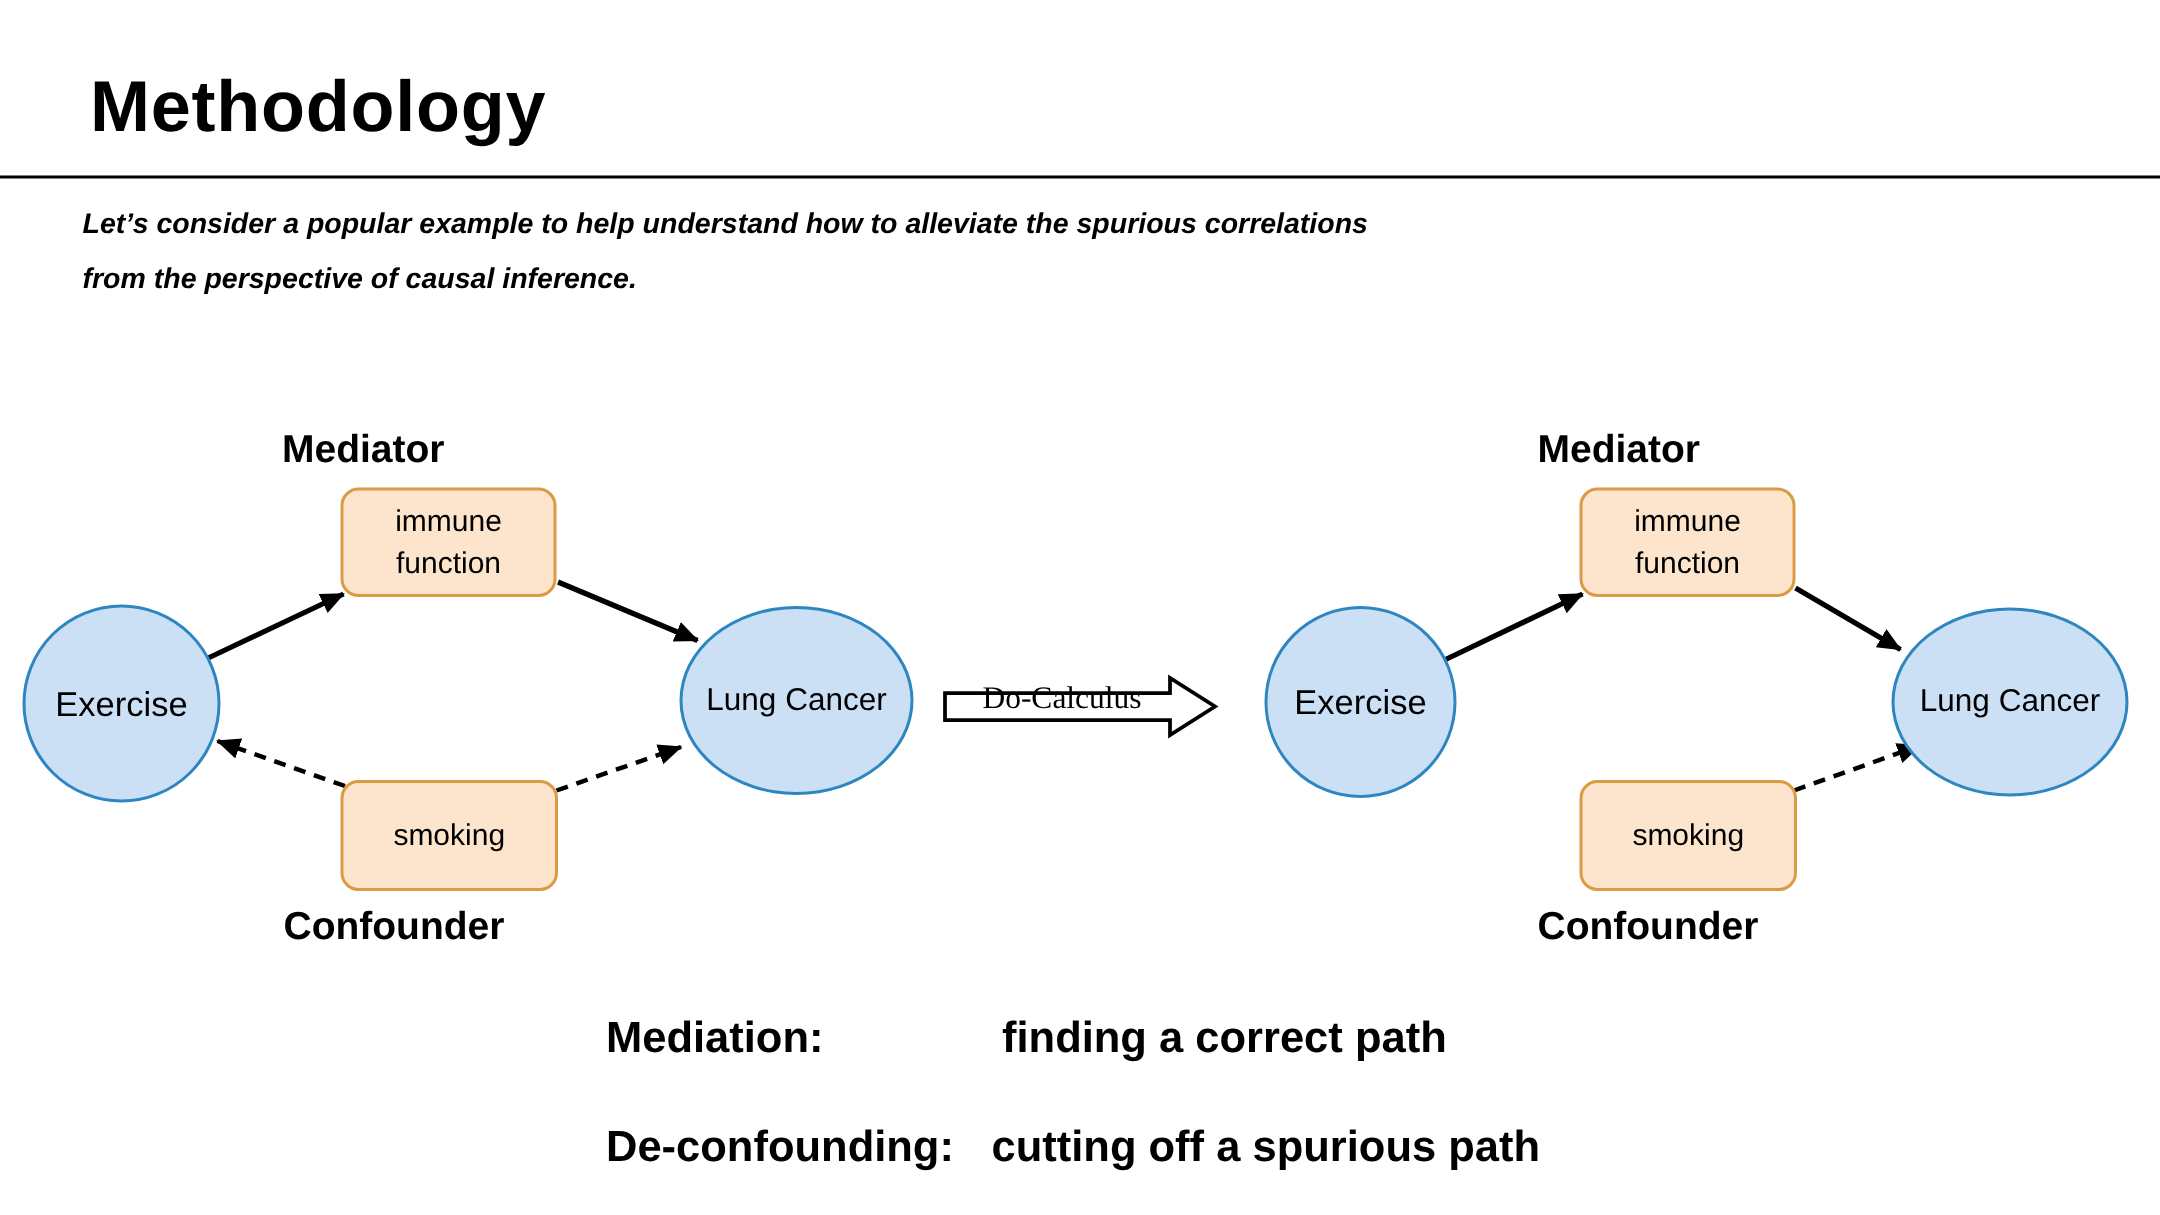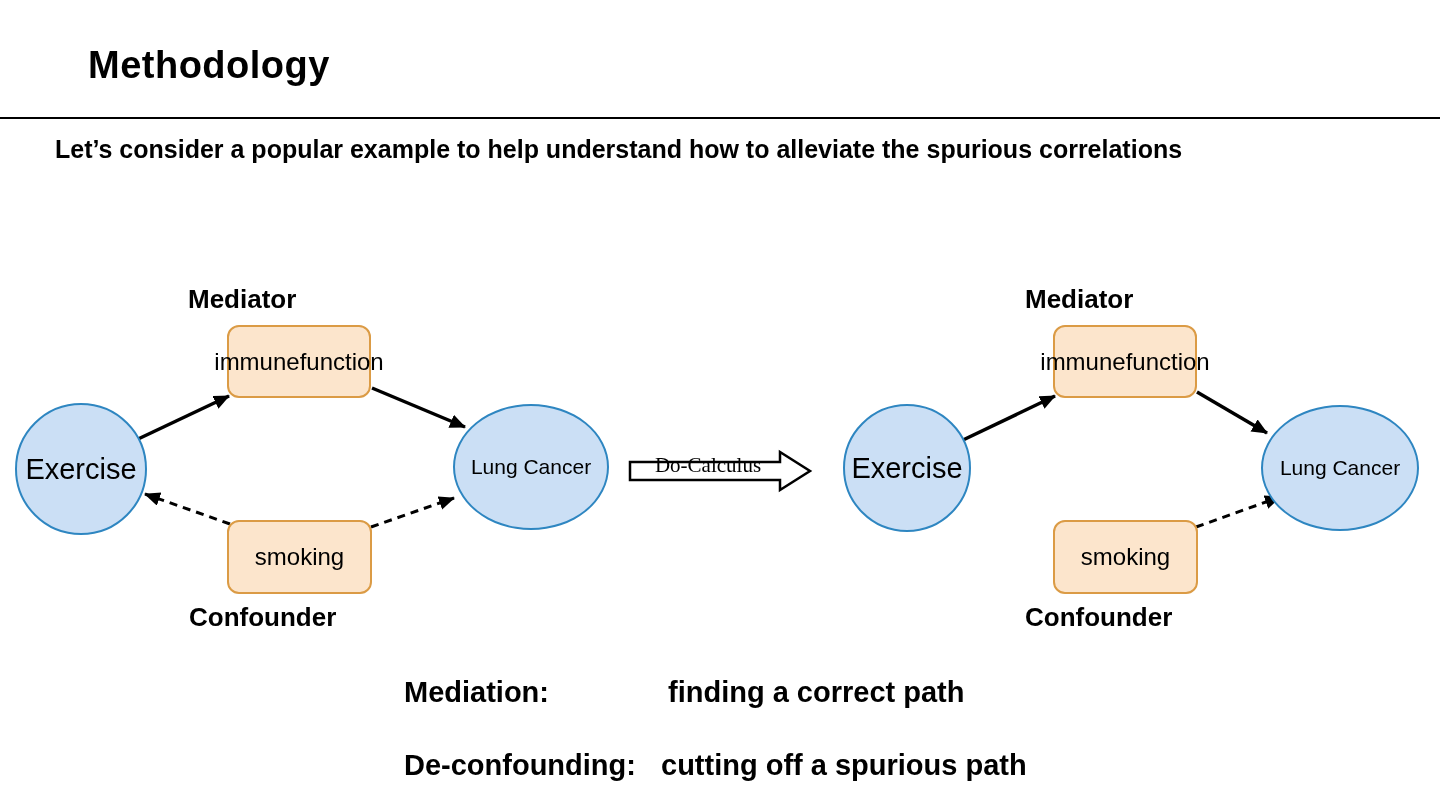--- a/index.html
+++ b/index.html
@@ -5,49 +5,49 @@
   :root{
     --node-fill:#CBDFF5; --node-stroke:#2E86C1;
     --box-fill:#FCE5CC;  --box-stroke:#DB9B45;
     --arrow:#000000; --ink:#000000;
   }
   *{margin:0;padding:0;box-sizing:border-box;}
   html,body{background:#fff;}
   body{font-family:"Liberation Sans",sans-serif;color:var(--ink);}
   .slide{position:relative;width:1440px;height:810px;background:#fff;overflow:hidden;}
 
-  .page-title{position:absolute;left:60px;top:44px;font-size:38px;font-weight:bold;letter-spacing:.5px;margin-left:28px;}
+  .page-title{position:absolute;left:60px;top:44px;font-size:48px;font-weight:bold;letter-spacing:.5px;}
   .rule{position:absolute;left:0;top:117px;width:1440px;height:2px;background:#000;}
-  .intro{position:absolute;left:55px;top:131px;font-size:25px;font-weight:bold;line-height:37px;white-space:nowrap;}
+  .intro{position:absolute;left:55px;top:131px;font-size:19px;font-weight:bold;line-height:37px;white-space:nowrap;font-style:italic;}
 
   .overlay{position:absolute;left:0;top:0;width:1440px;height:810px;}
   .edge{stroke:var(--arrow);stroke-width:3.5;fill:none;}
   .edge.dashed{stroke-width:3;stroke-dasharray:8 6;}
   .arrow-head{fill:var(--arrow);}
   .block-arrow{fill:#ffffff;stroke:var(--arrow);stroke-width:2.5;stroke-linejoin:miter;}
 
   .node{position:absolute;display:flex;align-items:center;justify-content:center;text-align:center;}
-  .circle{background:var(--node-fill);border:2px solid var(--node-stroke);border-radius:50%;font-size:29px;}
+  .circle{background:var(--node-fill);border:2px solid var(--node-stroke);border-radius:50%;font-size:23px;}
   .ellipse{background:var(--node-fill);border:2px solid var(--node-stroke);border-radius:50%;font-size:21px;}
-  .box{background:var(--box-fill);border:2px solid var(--box-stroke);border-radius:12px;font-size:24px;line-height:28px;flex-direction:row;align-items:center;}
+  .box{background:var(--box-fill);border:2px solid var(--box-stroke);border-radius:12px;font-size:20px;line-height:28px;flex-direction:column;align-items:center;}
 
   .role-label{position:absolute;width:220px;text-align:left;font-size:26px;font-weight:bold;}
   .transform-label{position:absolute;width:220px;text-align:center;font-size:21px;font-family:"Liberation Serif",serif;margin-top:24px;}
 
   .legend-text{position:absolute;font-size:29px;font-weight:bold;white-space:nowrap;}
 </style>
 </head>
 <body>
 
 <div class="slide">
 
   <h1 class="page-title">Methodology</h1>
   <div class="rule"></div>
 
-  <p class="intro"><span>Let’s consider a popular example to help understand how to alleviate the spurious correlations</span><br></p>
+  <p class="intro"><span>Let’s consider a popular example to help understand how to alleviate the spurious correlations</span><br><span>from the perspective of causal inference.</span></p>
 
   <svg class="overlay" viewBox="0 0 1440 810">
     <defs>
       <marker id="ah" markerUnits="userSpaceOnUse" markerWidth="18" markerHeight="16" refX="15" refY="7" orient="auto">
         <path class="arrow-head" d="M0,0 L16,7 L0,14 Z"></path>
       </marker>
     </defs>
 
     <line class="edge" x1="136" y1="440" x2="229" y2="396" marker-end="url(#ah)"></line>
     <line class="edge" x1="372" y1="388" x2="465" y2="427" marker-end="url(#ah)"></line>

